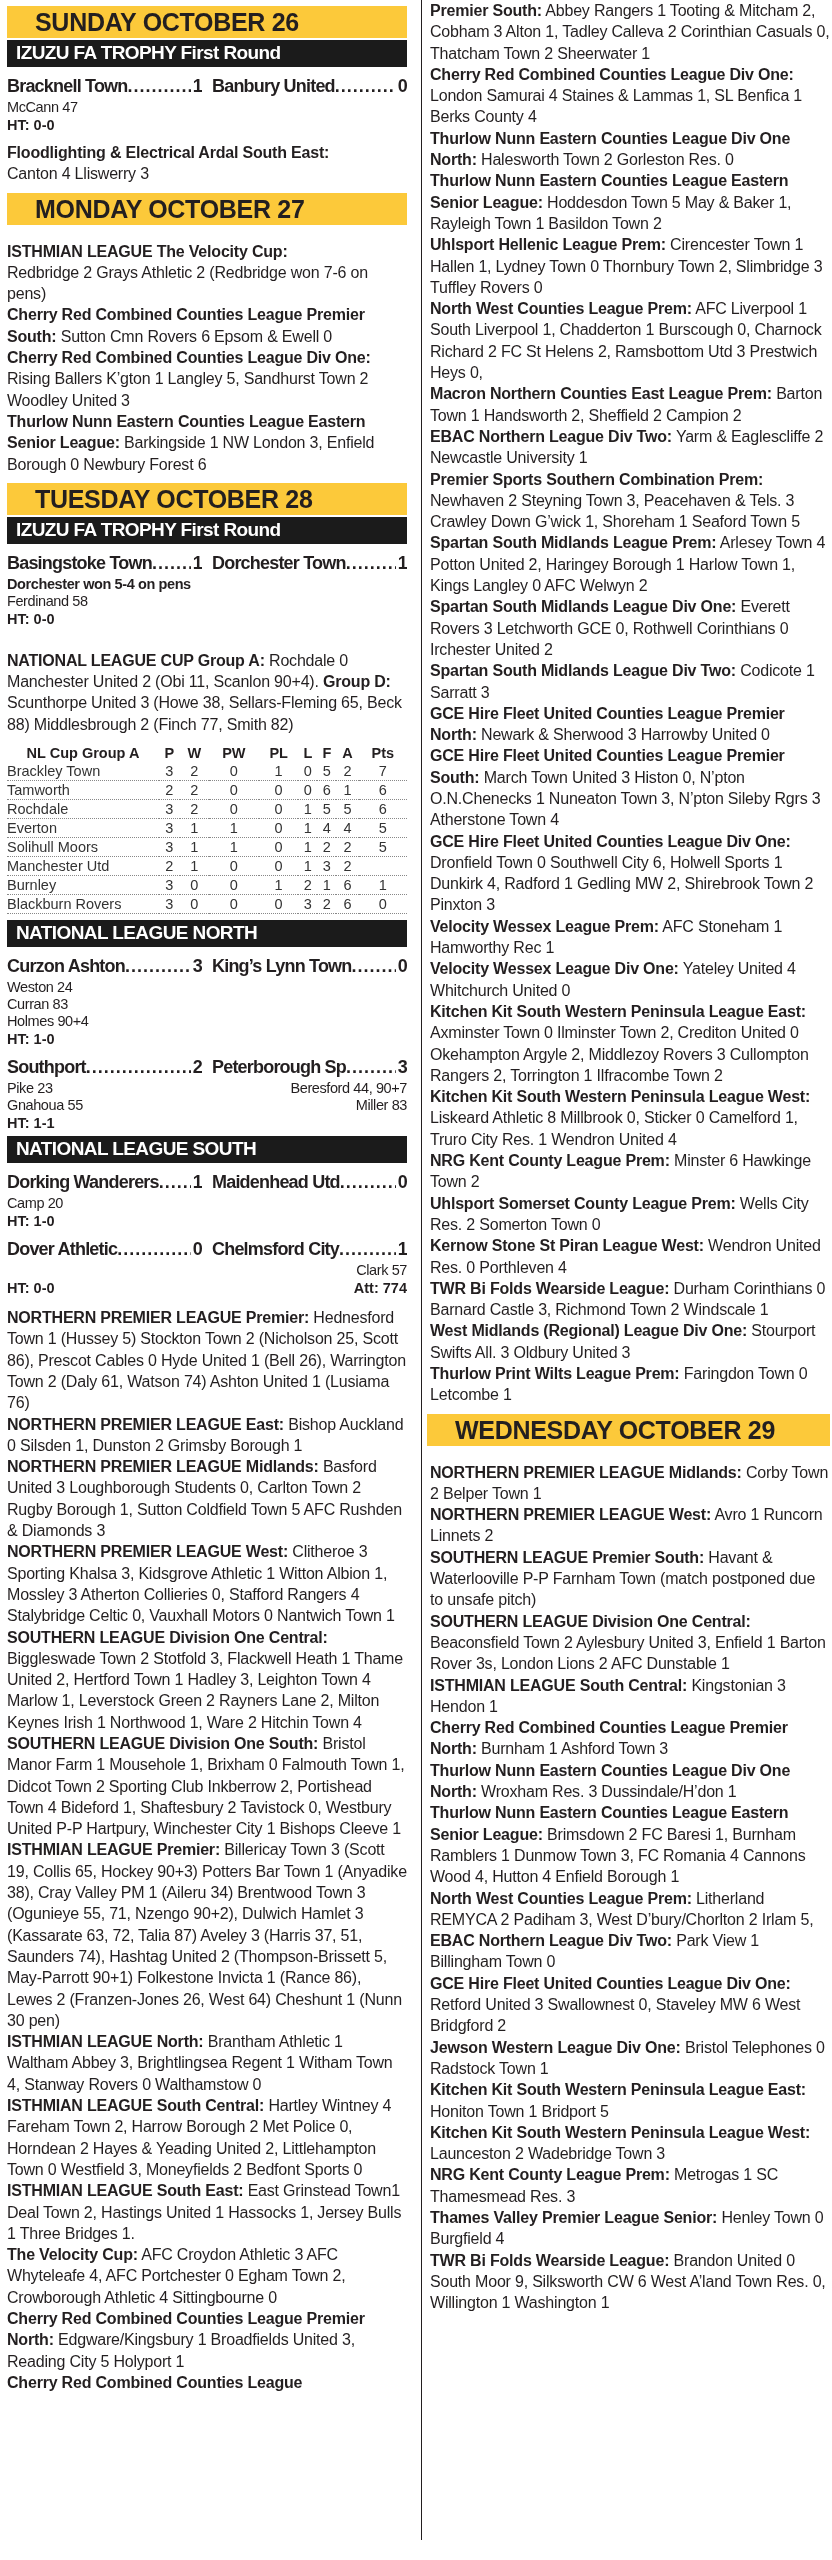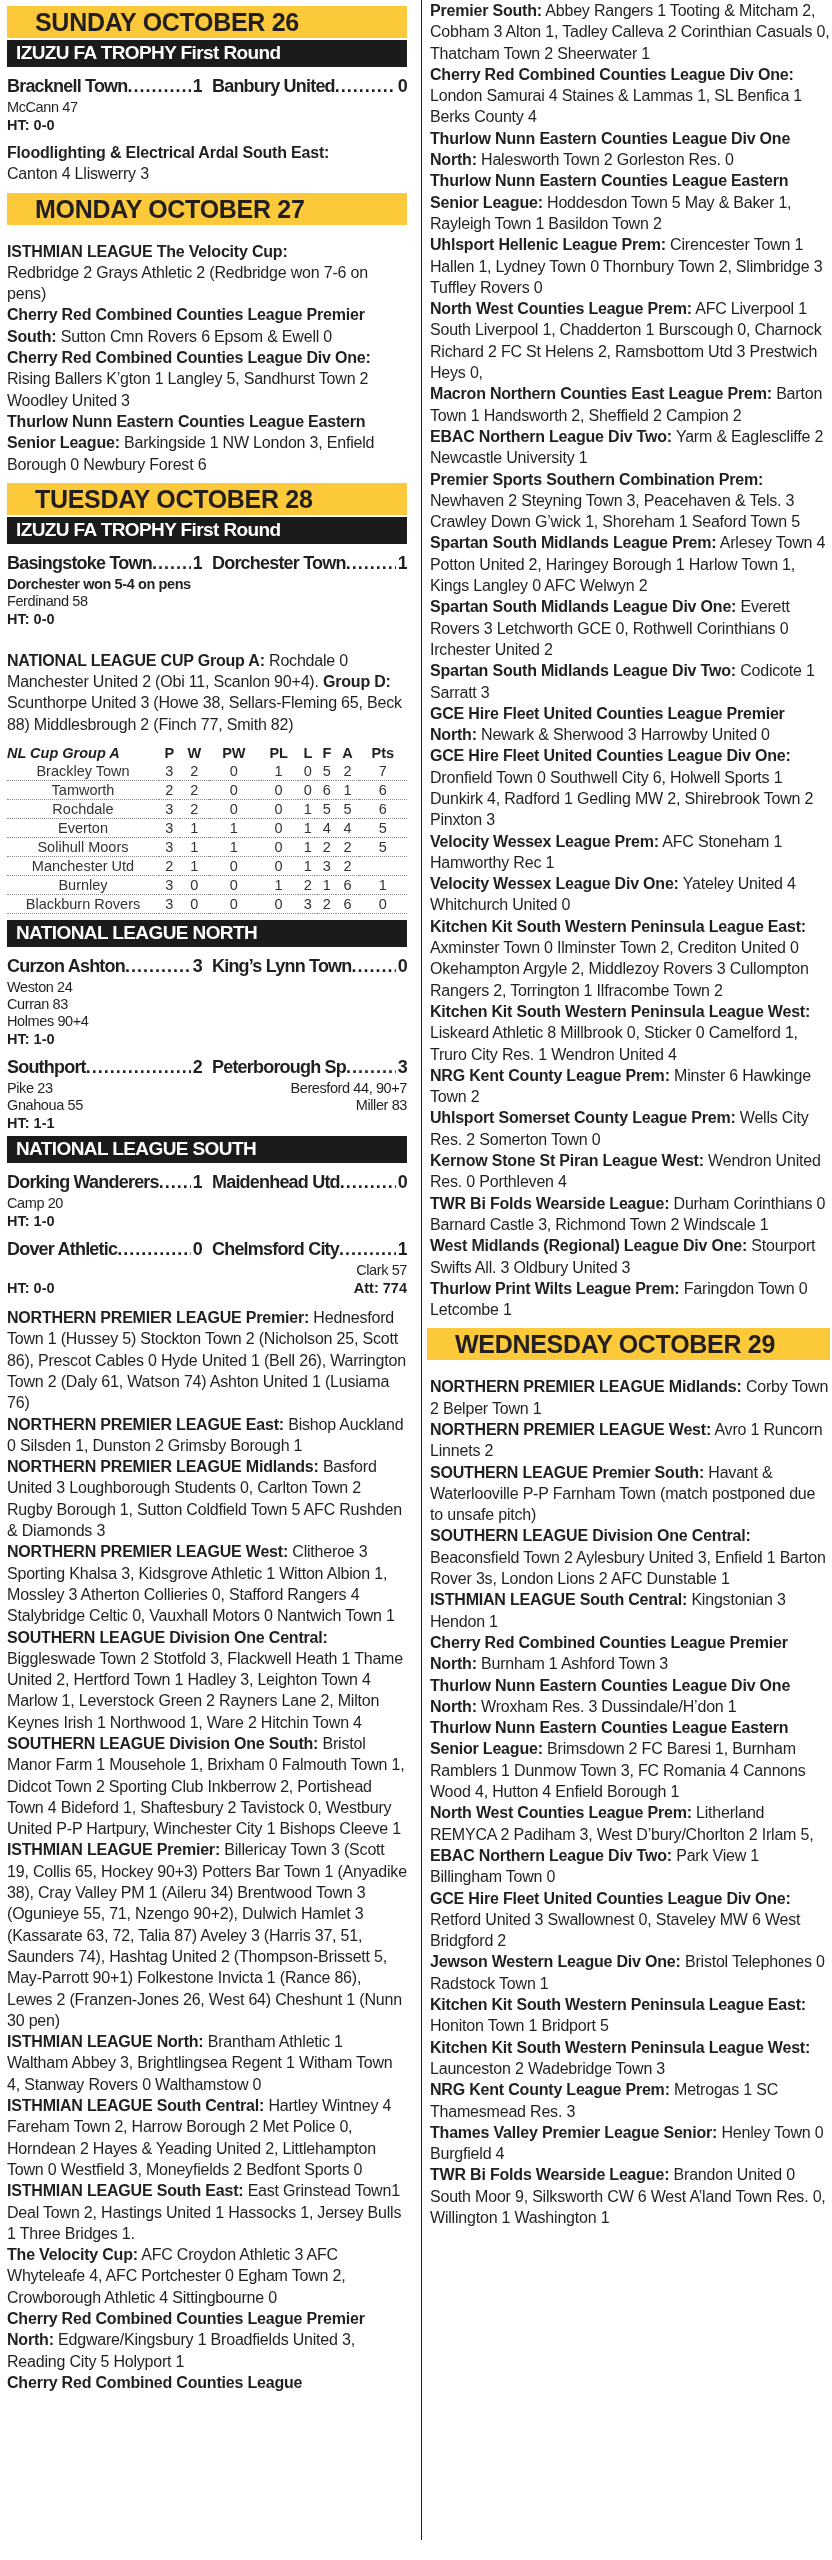--- a/index.html
+++ b/index.html
@@ -27,23 +27,23 @@
   .note { font-weight:bold; font-size:14.5px; line-height:17px; letter-spacing:-0.4px; }
 
   .results { font-size:16px; line-height:21.3px; letter-spacing:-0.2px; }
   .results p { margin:0; }
   .results b { font-weight:bold; }
   .gap-s { height:8px; }
   .gap-m { height:16px; }
 
   table.tbl { border-collapse:collapse; width:100%; font-size:14.5px; margin-top:4px; }
   table.tbl th { text-align:center; font-weight:bold; padding:0; line-height:17px; }
-  table.tbl th:first-child { text-align:left;font-style:italic; }
+  table.tbl th:first-child { text-align:center; }
   table.tbl td { text-align:center; padding:0; line-height:18px; border-bottom:1px dotted #888; color:#333; }
-  table.tbl td:first-child { text-align:center; }
+  table.tbl td:first-child { text-align:left; }
 </style>
 </head>
 <body>
 
 <div class="divider"></div>
 
 <div class="col" id="left">
   <div style="height:6px"></div>
   <div class="day-bar">SUNDAY OCTOBER 26</div>
   <div class="comp-bar" style="margin-top:2px">IZUZU FA TROPHY First Round</div>
@@ -391,20 +391,21 @@
       <p><b>Thurlow Nunn Eastern Counties League Eastern Senior League:</b> <span>Hoddesdon Town 5 May &amp; Baker 1, Rayleigh Town 1 Basildon Town 2</span></p>
       <p><b>Uhlsport Hellenic League Prem:</b> <span>Cirencester Town 1 Hallen 1, Lydney Town 0 Thornbury Town 2, Slimbridge 3 Tuffley Rovers 0</span></p>
       <p><b>North West Counties League Prem:</b> <span>AFC Liverpool 1 South Liverpool 1, Chadderton 1 Burscough 0, Charnock Richard 2 FC St Helens 2, Ramsbottom Utd 3 Prestwich Heys 0,</span></p>
       <p><b>Macron Northern Counties East League Prem:</b> <span>Barton Town 1 Handsworth 2, Sheffield 2 Campion 2</span></p>
       <p><b>EBAC Northern League Div Two:</b> <span>Yarm &amp; Eaglescliffe 2 Newcastle University 1</span></p>
       <p><b>Premier Sports Southern Combination Prem:</b> <span>Newhaven 2 Steyning Town 3, Peacehaven &amp; Tels. 3 Crawley Down G’wick 1, Shoreham 1 Seaford Town 5</span></p>
       <p><b>Spartan South Midlands League Prem:</b> <span>Arlesey Town 4 Potton United 2, Haringey Borough 1 Harlow Town 1, Kings Langley 0 AFC Welwyn 2</span></p>
       <p><b>Spartan South Midlands League Div One:</b> <span>Everett Rovers 3 Letchworth GCE 0, Rothwell Corinthians 0 Irchester United 2</span></p>
       <p><b>Spartan South Midlands League Div Two:</b> <span>Codicote 1 Sarratt 3</span></p>
       <p><b>GCE Hire Fleet United Counties League Premier North:</b> <span>Newark &amp; Sherwood 3 Harrowby United 0</span></p>
+      <p><b>GCE Hire Fleet United Counties League Premier South:</b> <span>March Town United 3 Histon 0, N’pton O.N.Chenecks 1 Nuneaton Town 3, N’pton Sileby Rgrs 3 Atherstone Town 4</span></p>
       <p><b>GCE Hire Fleet United Counties League Div One:</b> <span>Dronfield Town 0 Southwell City 6, Holwell Sports 1 Dunkirk 4, Radford 1 Gedling MW 2, Shirebrook Town 2 Pinxton 3</span></p>
       <p><b>Velocity Wessex League Prem:</b> <span>AFC Stoneham 1 Hamworthy Rec 1</span></p>
       <p><b>Velocity Wessex League Div One:</b> <span>Yateley United 4 Whitchurch United 0</span></p>
       <p><b>Kitchen Kit South Western Peninsula League East:</b> <span>Axminster Town 0 Ilminster Town 2, Crediton United 0 Okehampton Argyle 2, Middlezoy Rovers 3 Cullompton Rangers 2, Torrington 1 Ilfracombe Town 2</span></p>
       <p><b>Kitchen Kit South Western Peninsula League West:</b> <span>Liskeard Athletic 8 Millbrook 0, Sticker 0 Camelford 1, Truro City Res. 1 Wendron United 4</span></p>
       <p><b>NRG Kent County League Prem:</b> <span>Minster 6 Hawkinge Town 2</span></p>
       <p><b>Uhlsport Somerset County League Prem:</b> <span>Wells City Res. 2 Somerton Town 0</span></p>
       <p><b>Kernow Stone St Piran League West:</b> <span>Wendron United Res. 0 Porthleven 4</span></p>
       <p><b>TWR Bi Folds Wearside League:</b> <span>Durham Corinthians 0 Barnard Castle 3, Richmond Town 2 Windscale 1</span></p>
       <p><b>West Midlands (Regional) League Div One:</b> <span>Stourport Swifts All. 3 Oldbury United 3</span></p>

